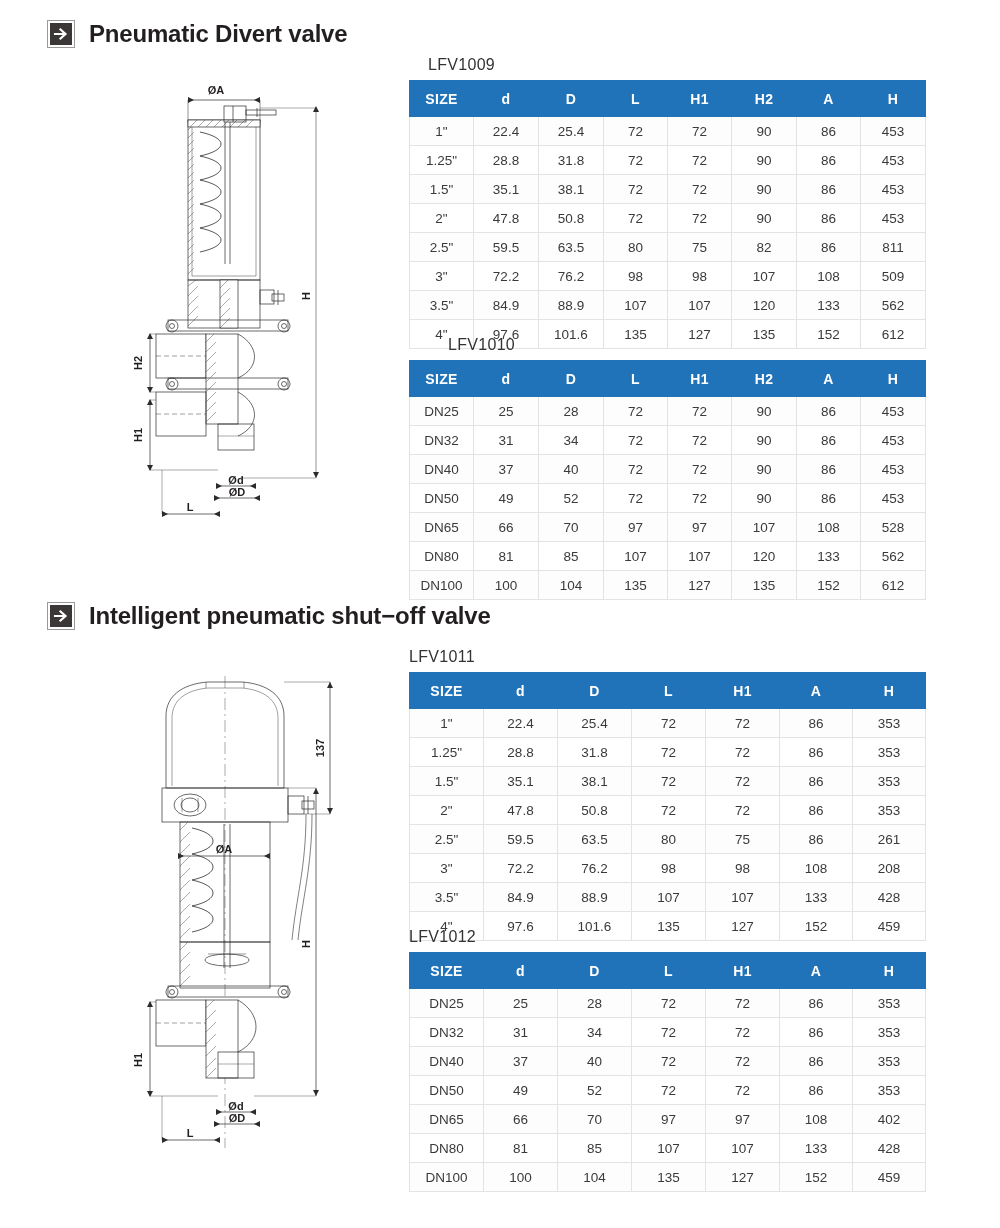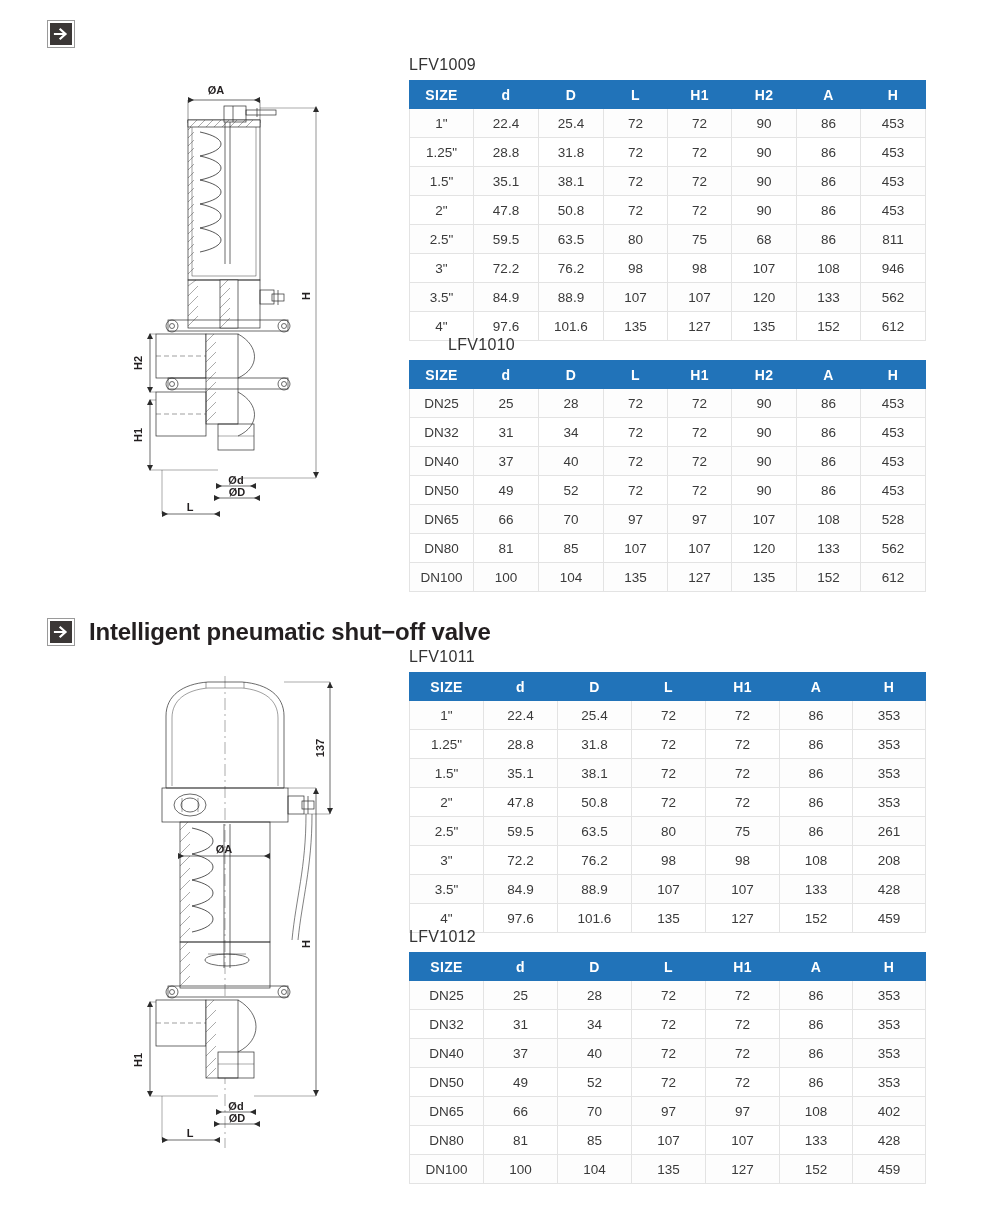--- a/index.html
+++ b/index.html
@@ -56,21 +56,21 @@
     position: absolute;
     border-collapse: collapse;
     table-layout: fixed;
     background: #fff;
   }
   .spec-table th {
     background: #2173b9;
     color: #ffffff;
     font-size: 14px;
     font-weight: bold;
-    height: 28px;
+    height: 36px;
     border: 1px solid #2173b9;
     text-align: center;
     letter-spacing: 0.3px;
   }
   .spec-table td {
     height: 29px;
     border: 1px solid #e3e3e3;
     text-align: center;
     font-size: 13.5px;
     color: #3a3a3a;
@@ -95,20 +95,21 @@
 <body>
 
 <div class="section-head" style="left:47px; top:20px;">
   <span class="head-icon">
     <span class="head-icon-inner">
       <svg width="18" height="18" viewBox="0 0 18 18">
         <path d="M3 9 h9 M8.5 4.5 L13.5 9 L8.5 13.5" fill="none" stroke="#ffffff" stroke-width="2.2" stroke-linecap="square"></path>
       </svg>
     </span>
   </span>
+  <span class="section-title">Pneumatic Divert valve</span>
 </div>
 
 <div class="drawing" style="left:120px; top:78px;">
   <svg width="230" height="470" viewBox="0 0 230 470">
     <g stroke="#2b2b2b" fill="none" stroke-width="0.7">
 
       <line x1="68" y1="22" x2="140" y2="22"></line>
       <path d="M68 19 L74 22 L68 25 Z" fill="#2b2b2b" stroke="none"></path>
       <path d="M140 19 L134 22 L140 25 Z" fill="#2b2b2b" stroke="none"></path>
       <line x1="68" y1="22" x2="68" y2="45" stroke-width="0.5"></line>
@@ -253,21 +254,21 @@
     <text class="dim-text" x="96" y="16" text-anchor="middle">ØA</text>
     <text class="dim-text" x="190" y="218" text-anchor="middle" transform="rotate(-90 190 218)">H</text>
     <text class="dim-text" x="22" y="285" text-anchor="middle" transform="rotate(-90 22 285)">H2</text>
     <text class="dim-text" x="22" y="357" text-anchor="middle" transform="rotate(-90 22 357)">H1</text>
     <text class="dim-text" x="116" y="406" text-anchor="middle">Ød</text>
     <text class="dim-text" x="117" y="418" text-anchor="middle">ØD</text>
     <text class="dim-text" x="70" y="433" text-anchor="middle">L</text>
   </svg>
 </div>
 
-<div class="model-label" style="left:409px; top:56px;">LFV1009</div>
+<div class="model-label" style="left:428px; top:56px;">LFV1009</div>
 <table class="spec-table" style="left:409px; top:80px; width:516px;">
   <colgroup>
     <col style="width:64px">
       <col style="width:65px">
       <col style="width:65px">
       <col style="width:64px">
     <col style="width:64px">
       <col style="width:65px">
       <col style="width:64px">
       <col style="width:65px">
@@ -324,33 +325,33 @@
         <td>90</td>
         <td>86</td>
         <td>453</td>
       </tr>
     <tr>
         <td>2.5"</td>
         <td>59.5</td>
         <td>63.5</td>
         <td>80</td>
         <td>75</td>
-        <td>68</td>
+        <td>82</td>
         <td>86</td>
         <td>811</td>
       </tr>
     <tr>
         <td>3"</td>
         <td>72.2</td>
         <td>76.2</td>
         <td>98</td>
         <td>98</td>
         <td>107</td>
         <td>108</td>
-        <td>946</td>
+        <td>509</td>
       </tr>
     <tr>
         <td>3.5"</td>
         <td>84.9</td>
         <td>88.9</td>
         <td>107</td>
         <td>107</td>
         <td>120</td>
         <td>133</td>
         <td>562</td>
@@ -459,21 +460,21 @@
         <td>104</td>
         <td>135</td>
         <td>127</td>
         <td>135</td>
         <td>152</td>
         <td>612</td>
       </tr>
   </tbody>
 </table>
 
-<div class="section-head" style="left:47px; top:602px;margin-top:16px;">
+<div class="section-head" style="left:47px; top:602px;">
   <span class="head-icon">
     <span class="head-icon-inner">
       <svg width="18" height="18" viewBox="0 0 18 18">
         <path d="M3 9 h9 M8.5 4.5 L13.5 9 L8.5 13.5" fill="none" stroke="#ffffff" stroke-width="2.2" stroke-linecap="square"></path>
       </svg>
     </span>
   </span>
   <span class="section-title">Intelligent pneumatic shut−off valve</span>
 </div>
 

